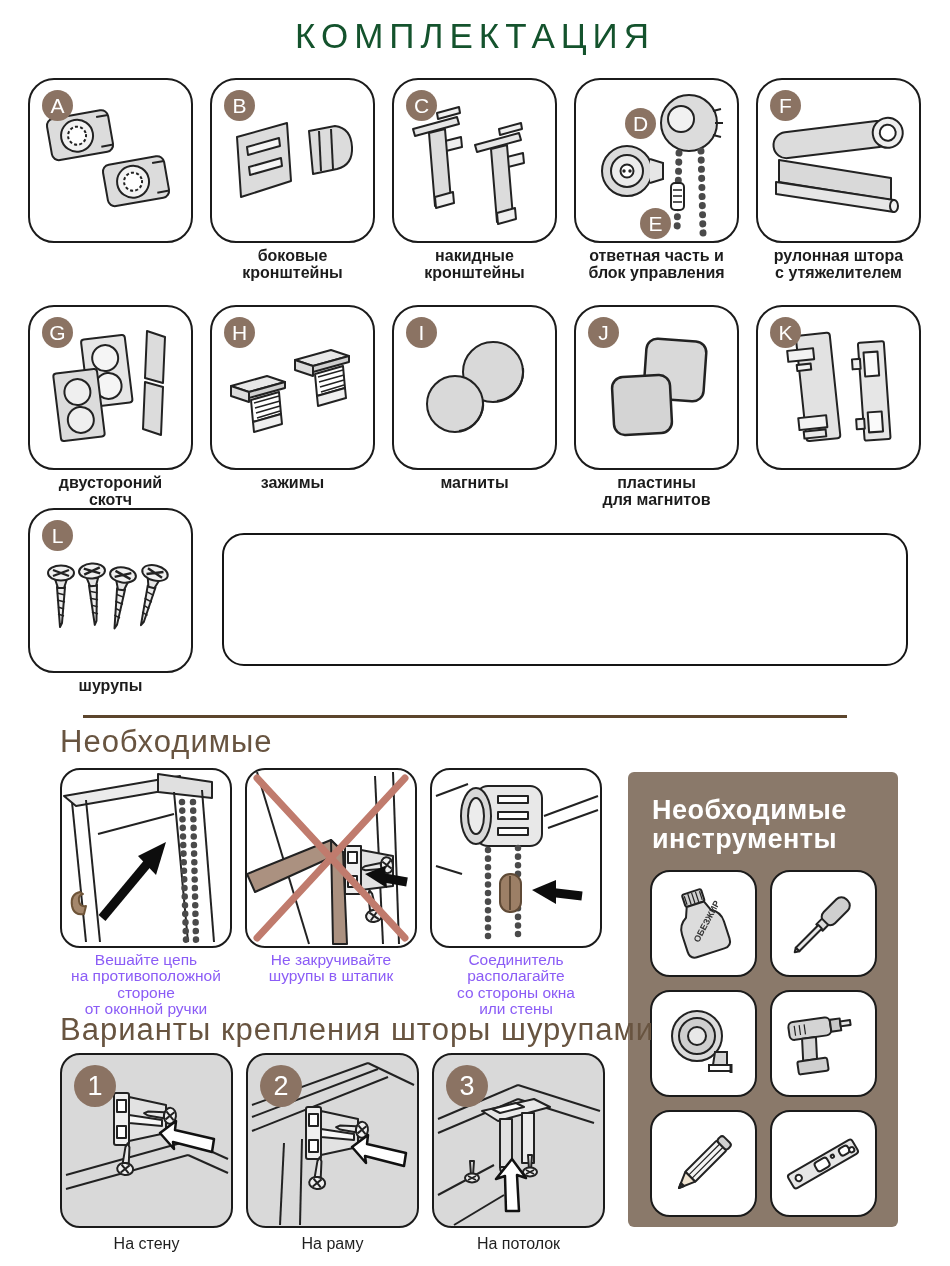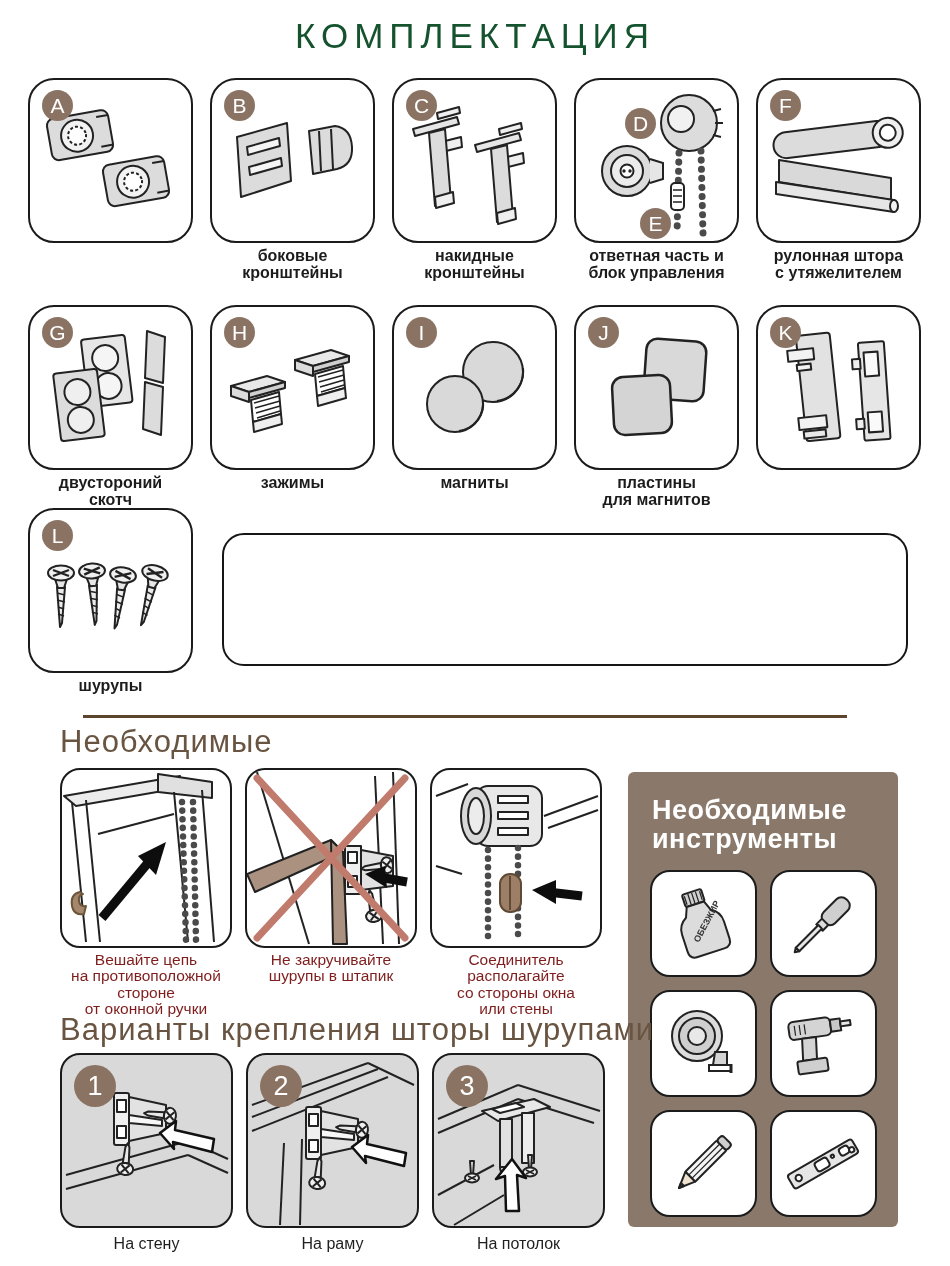--- a/index.html
+++ b/index.html
@@ -29,21 +29,21 @@
   .section-heading{position:absolute;color:#685440;font-size:31px;font-weight:400;
                    letter-spacing:1px;}
   .h-rec{left:60px;top:724px;}
   .h-var{left:60px;top:1012px;}
   
   .rec-row{position:absolute;left:60px;top:768px;display:flex;gap:13px;}
   .rec-cell{width:172px;display:flex;flex-direction:column;align-items:center;}
   .rec-box{width:172px;height:180px;background:#fff;border:2.5px solid #1b1b1b;
            border-radius:20px;box-sizing:border-box;overflow:hidden;}
   .rec-caption{margin-top:4px;font-size:15.5px;line-height:1.06;text-align:center;
-               color:#7f1d1d;white-space:pre-line;}
+               color:#8b5cf6;white-space:pre-line;}
   
   .tools-panel{position:absolute;left:628px;top:772px;width:270px;height:455px;
                background:#8a796a;border-radius:6px;box-sizing:border-box;font-weight:bold;}
   .tools-title{color:#fff;font-size:27px;line-height:1.08;padding:24px 0 0 24px;
                letter-spacing:0.5px;white-space:pre-line;}
   .tools-grid{display:grid;grid-template-columns:107px 107px;gap:13px;width:227px;
               margin:16px auto 0 auto;}
   .tool-tile{width:107px;height:107px;background:#fff;border:2px solid #1b1b1b;
              border-radius:20px;box-sizing:border-box;display:flex;align-items:center;
              justify-content:center;}

